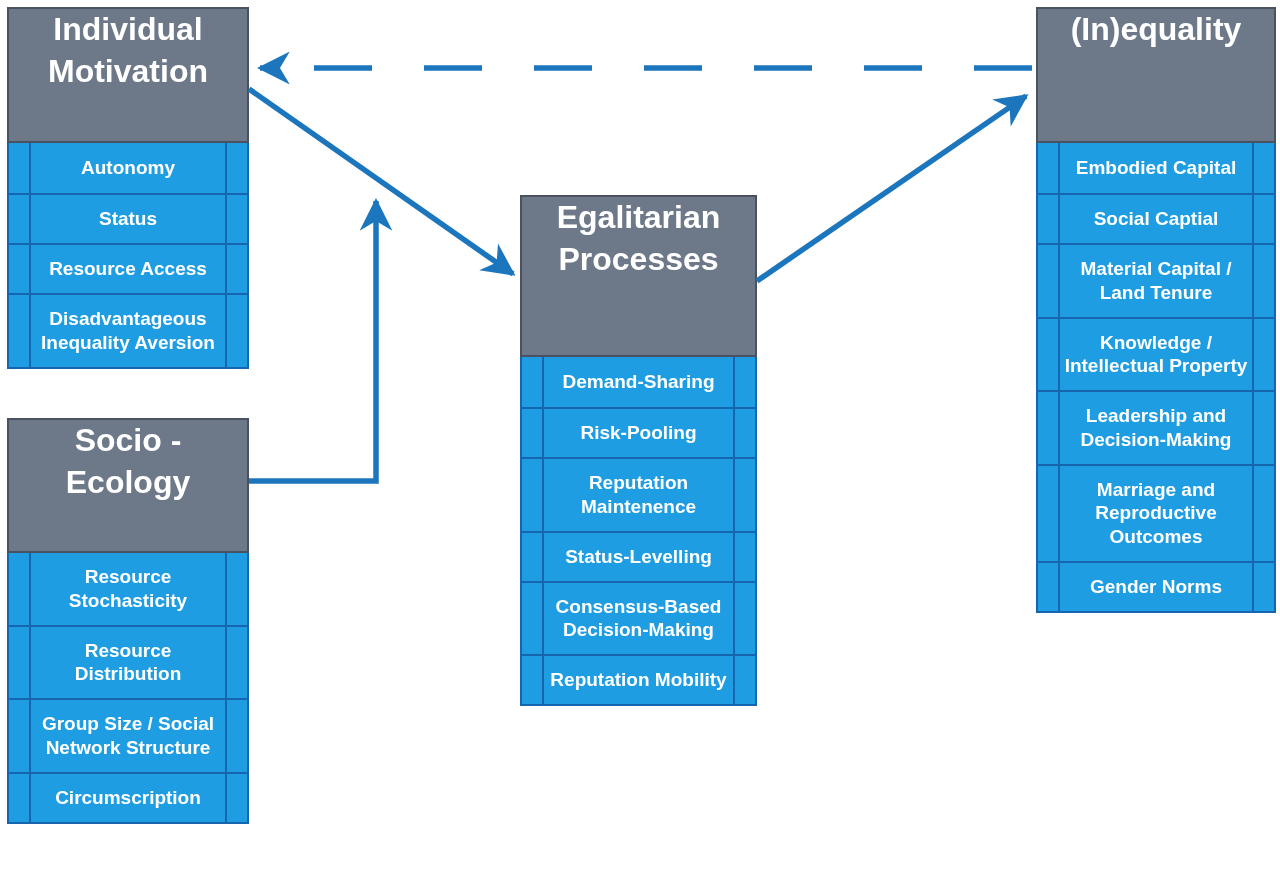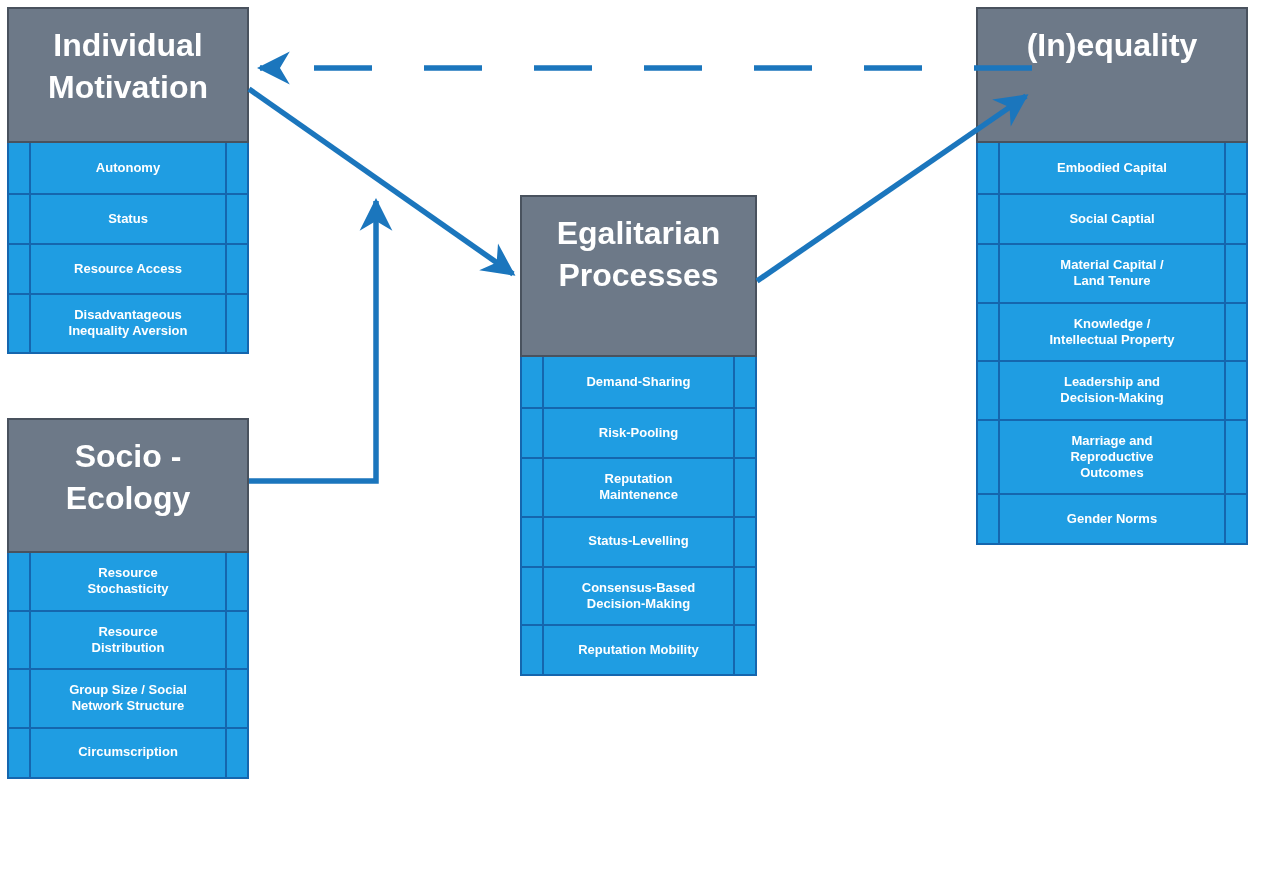--- a/index.html
+++ b/index.html
@@ -14,21 +14,20 @@
   .box-header{
     background:#6d7988;
     border:2px solid #49525e;
     color:#ffffff;
     font-size:32px;
     font-weight:700;
     text-align:center;
     line-height:1.3;
     white-space:pre-line;
     box-sizing:border-box;
-    padding-top:16px;
   }
   .box-body{
     background:#1f9de2;
     border:2px solid #1566ae;
     border-top:none;
     box-sizing:border-box;
   }
   .cell{
     position:relative;
     min-height:50px;
@@ -43,39 +42,39 @@
     content:"";
     position:absolute;
     top:0;bottom:0;
     width:2px;
     background:#1566ae;
   }
   .cell::before{left:20px;}
   .cell::after{right:20px;}
   .cell span{
     color:#ffffff;
-    font-size:13px;
+    font-size:19px;
     font-weight:700;
     text-align:center;
     line-height:1.25;
     white-space:pre-line;
   }
   .arrow-layer{
     position:absolute;
     left:0;top:0;
     pointer-events:none;
   }
   
   #box-im{left:7px;top:7px;width:242px;}
   #box-im .box-header{height:136px;}
   #box-se{left:7px;top:418px;width:242px;border-radius:25px;}
   #box-se .box-header{height:135px;}
   #box-ep{left:520px;top:195px;width:237px;}
   #box-ep .box-header{height:162px;}
-  #box-iq{left:976px;top:7px;width:272px;}
+  #box-iq{left:1036px;top:7px;width:240px;}
   #box-iq .box-header{height:136px;}
 </style>
 </head>
 <body>
 
 <div class="canvas">
 
   <div class="box" id="box-im">
     <div class="box-header">Individual
 Motivation</div>

